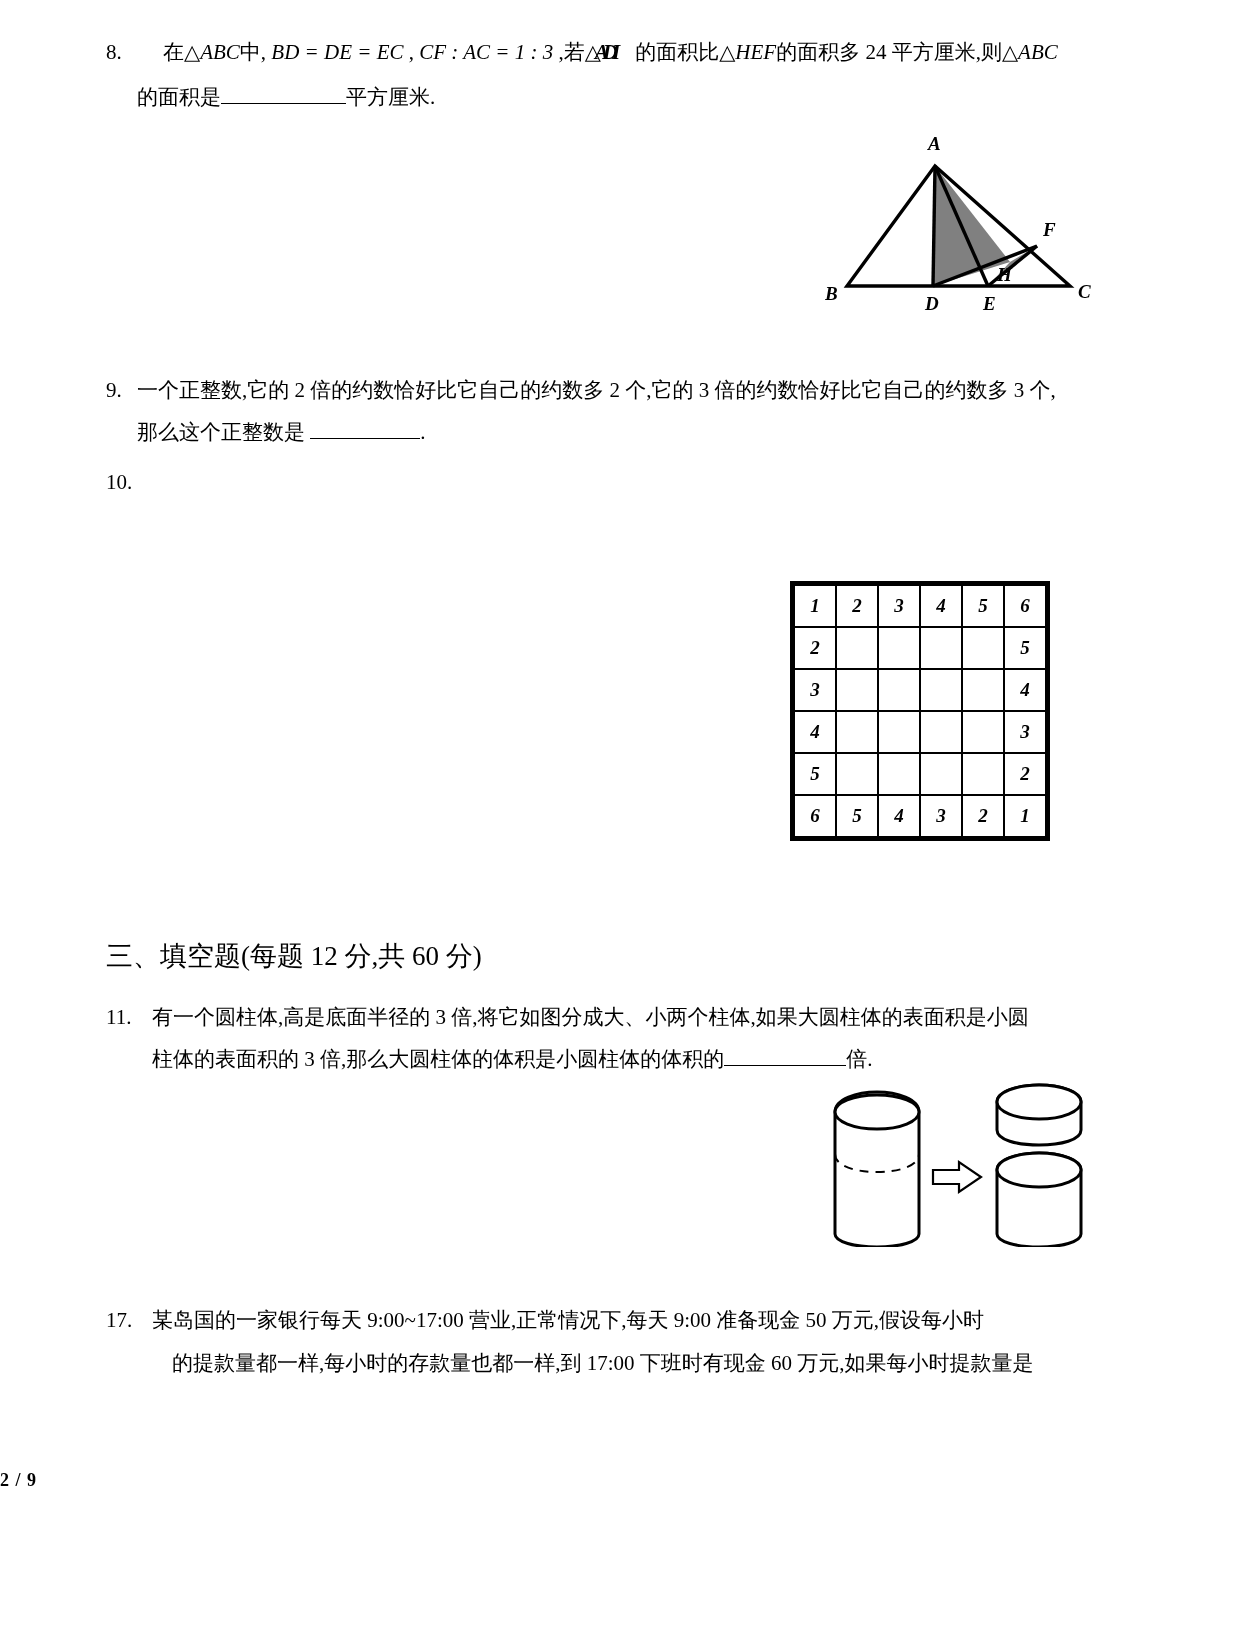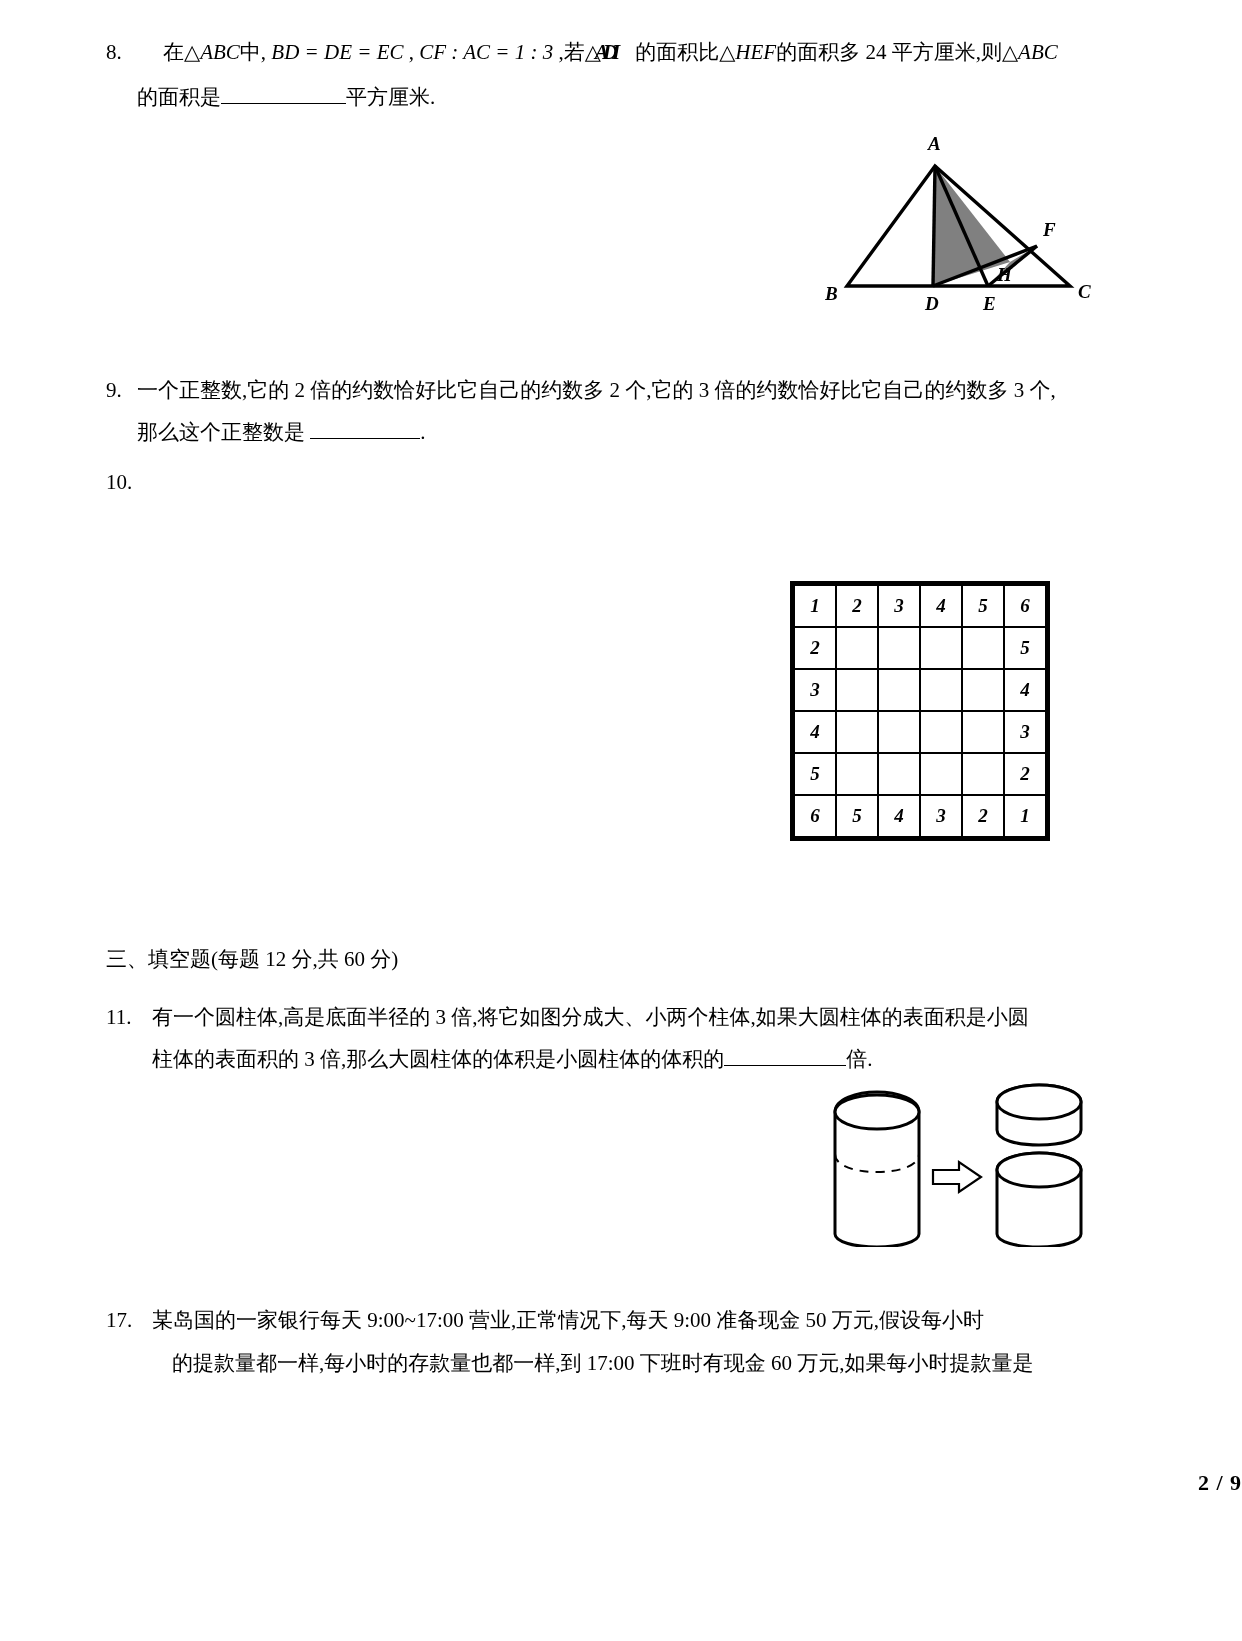--- a/index.html
+++ b/index.html
@@ -43,31 +43,30 @@
   .overlap {
     position: relative;
     display: inline-block;
     font-style: italic;
     font-weight: bold;
     letter-spacing: -6px;
   }
 
   .sec-head {
     position: absolute;
-    font-size: 21px;
+    font-size: 27px;
     white-space: nowrap;
-    margin-top: 7px;
   }
 
   .footer {
     position: absolute;
     left: 0;
     right: 0;
-    text-align: right;
-    font-size: 22px;
+    text-align: left;
+    font-size: 18px;
     font-weight: bold;
     letter-spacing: 1px;
   }
 
   
   .grid-wrap {
     position: absolute;
     border: 3px solid #000;
     background: #fff;
   }

